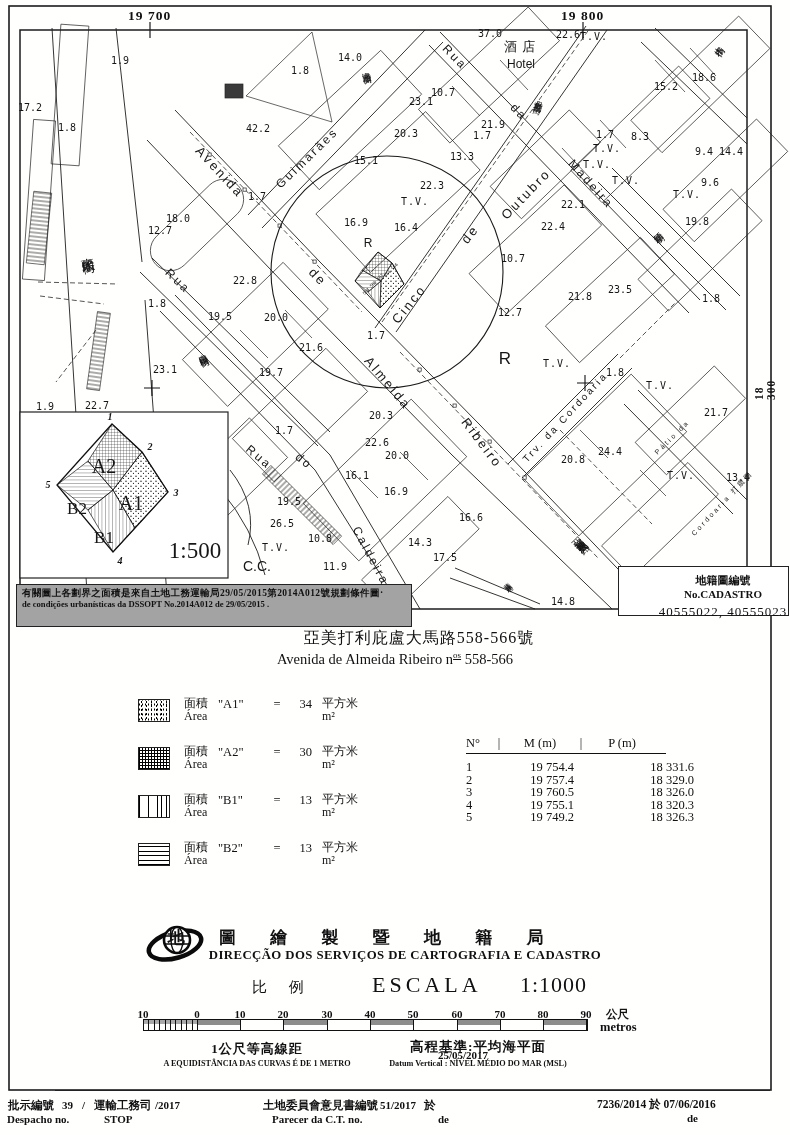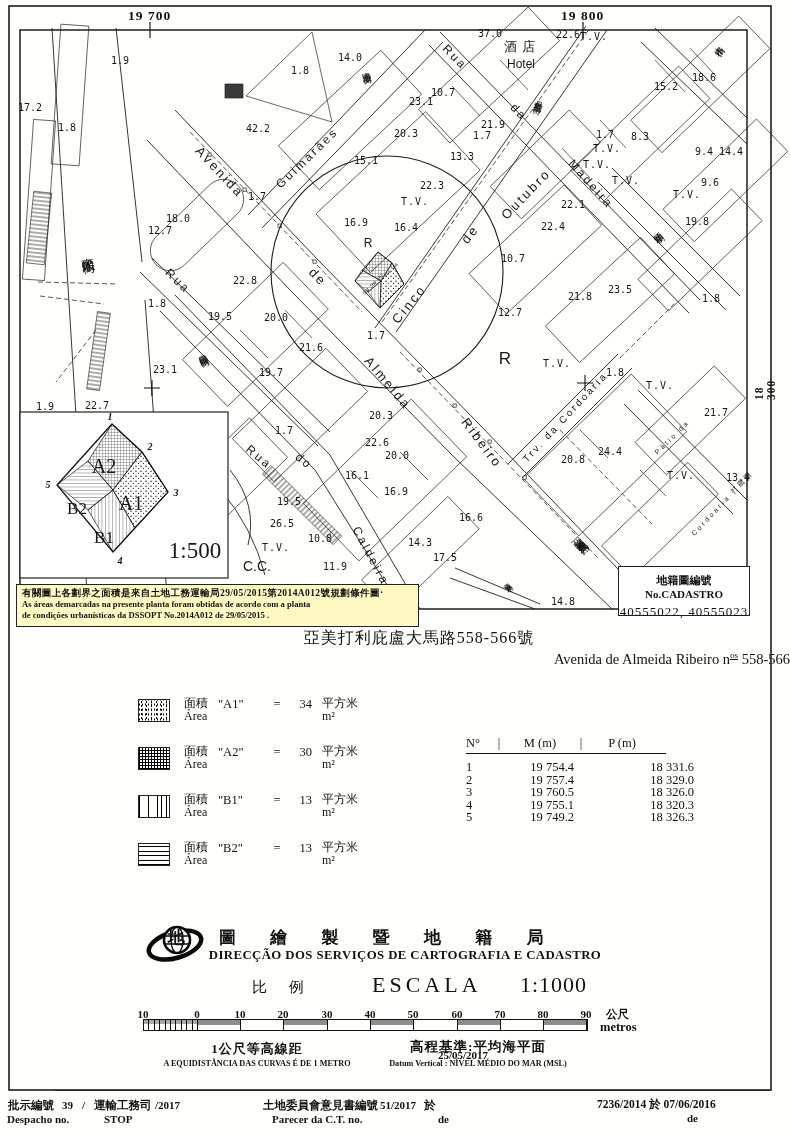--- a/index.html
+++ b/index.html
@@ -8,32 +8,32 @@
   .abs{position:absolute;}
   svg text{fill:#161616;}
   .lk-num{font-family:"DejaVu Sans Mono",monospace;}
   .lk-tv{font-family:"DejaVu Sans Mono",monospace;letter-spacing:1px;}
   .lk-street{font-family:"Liberation Sans",sans-serif;letter-spacing:2.5px;}
   .lk-letter{font-family:"Liberation Sans",sans-serif;}
   .lk-cjk,.lk-cjkh{font-family:"Liberation Serif",serif;letter-spacing:1px;}
   .inset-big{font-family:"Liberation Serif",serif;}
   .inset-v{font-family:"Liberation Serif",serif;font-style:italic;font-weight:bold;}
   
-  .notebox{left:16px;top:584px;width:374px;height:38px;background:#fef9c3;border:1.2px solid #222;
-           padding:3px 22px 0 5px;line-height:11px;}
+  .notebox{left:16px;top:584px;width:374px;height:38px;background:#a3a3a3;border:1.2px solid #222;
+           padding:3px 15px 0 5px;line-height:11px;}
   .notebox .cn{font-size:9.5px;font-weight:bold;letter-spacing:.4px;}
   .notebox .pt{font-size:8.6px;font-weight:bold;}
-  .cadbox{left:618px;top:566px;width:130px;height:48px;background:#fff;border:1.3px solid #222;text-align:center;}
+  .cadbox{left:618px;top:566px;width:130px;height:48px;background:#fff;border:1.3px solid #222;text-align:center;padding-left:39px;}
   .cadbox .l1{font-size:11px;font-weight:bold;margin-top:6px;}
   .cadbox .l2{font-size:13px;letter-spacing:1px;margin-top:4px;}
   .gridlab{font-size:13.5px;font-weight:bold;letter-spacing:1px;}
   .gridlab.rot{transform:rotate(-90deg);transform-origin:left top;}
   
   .title-cn{left:0;top:628px;width:790px;text-align:center;font-size:16px;letter-spacing:1px;padding-left:24px;}
-  .title-pt{left:0;top:650px;width:790px;text-align:right;font-size:14.5px;}
+  .title-pt{left:0;top:650px;width:790px;text-align:center;font-size:14.5px;}
   .title-pt sup{font-size:9px;text-decoration:underline;}
   
   .area-row{position:absolute;left:138px;display:flex;align-items:flex-start;height:40px;}
   .swatch{width:30px;height:21px;border:1px solid #222;margin-top:2px;}
   .p-a1{background-image:radial-gradient(#000 .7px,transparent .8px),radial-gradient(#000 .55px,transparent .65px);
         background-size:5px 4px,3px 5px;background-position:0 0,2px 2px;}
   .p-a2{background-image:repeating-linear-gradient(0deg,#000 0,#000 .6px,transparent .6px,transparent 3px),
         repeating-linear-gradient(90deg,#000 0,#000 .6px,transparent .6px,transparent 3px);}
   .p-b1{background-image:repeating-linear-gradient(90deg,#000 0,#000 .8px,transparent .8px,transparent 4.5px);}
   .p-b2{background-image:repeating-linear-gradient(0deg,#000 0,#000 .8px,transparent .8px,transparent 4.5px);}
@@ -345,21 +345,20 @@
         <text x="391" y="270" text-anchor="middle" dominant-baseline="central" font-size="4.2" class="lk-num" transform="rotate(-46 391 270)">564 566</text>
       </g>
   </svg>
 
   <div class="abs gridlab" style="left:128px;top:8px">19 700</div>
   <div class="abs gridlab" style="left:561px;top:8px">19 800</div>
   <div class="abs gridlab rot" style="left:753px;top:400px;font-size:11.5px">18 300</div>
 
   <div class="abs notebox">
     <div class="cn">有關圖上各劃界之面積是來自土地工務運輸局29/05/2015第2014A012號規劃條件圖·</div>
-    <div class="pt">As áreas demarcadas na presente planta foram obtidas de acordo com a planta</div>
     <div class="pt">de condições urbanísticas da DSSOPT No.2014A012 de 29/05/2015 .</div>
   </div>
 
   <div class="abs cadbox">
     <div class="l1">地籍圖編號 No.CADASTRO</div>
     <div class="l2">40555022, 40555023</div>
   </div>
 
   <div class="abs title-cn">亞美打利庇盧大馬路558-566號</div>
   <div class="abs title-pt">

